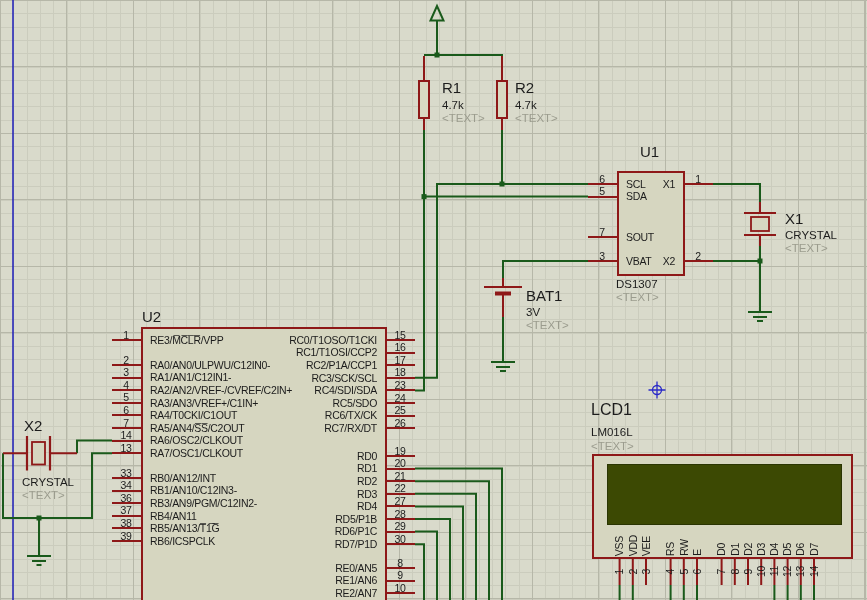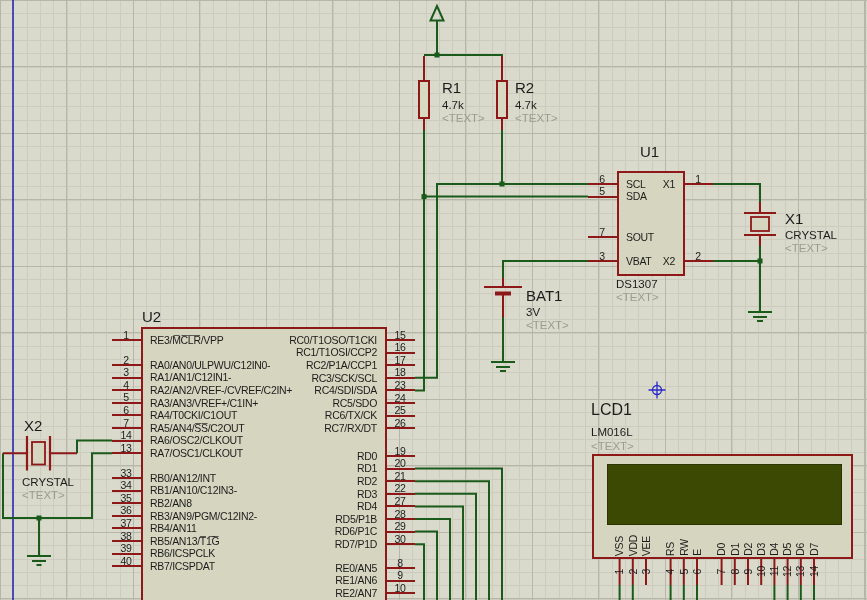--- a/index.html
+++ b/index.html
@@ -255,47 +255,37 @@
       <span class="pinnum">33</span>
       <span class="pinlabel">RB0/AN12/INT</span>
     </div>
       <div class="pinrow">
       <span class="stub"></span>
       <span class="pinnum">34</span>
       <span class="pinlabel">RB1/AN10/C12IN3-</span>
     </div>
       <div class="pinrow">
       <span class="stub"></span>
-      <span class="pinnum">35</span>
-      <span class="pinlabel">RB2/AN8</span>
-    </div>
-      <div class="pinrow">
-      <span class="stub"></span>
       <span class="pinnum">36</span>
       <span class="pinlabel">RB3/AN9/PGM/C12IN2-</span>
     </div>
       <div class="pinrow">
       <span class="stub"></span>
       <span class="pinnum">37</span>
       <span class="pinlabel">RB4/AN11</span>
     </div>
       <div class="pinrow">
       <span class="stub"></span>
       <span class="pinnum">38</span>
       <span class="pinlabel">RB5/AN13/T̅1̅G̅</span>
     </div>
       <div class="pinrow">
       <span class="stub"></span>
       <span class="pinnum">39</span>
       <span class="pinlabel">RB6/ICSPCLK</span>
-    </div>
-      <div class="pinrow">
-      <span class="stub"></span>
-      <span class="pinnum">40</span>
-      <span class="pinlabel">RB7/ICSPDAT</span>
     </div>
     </div>
   <div class="pingroup" style="left:150px;top:333.7px;width:265px;">
 
   <div class="pinrow r">
       <span class="stub"></span>
       <span class="pinnum">15</span>
       <span class="pinlabel">RC0/T1OSO/T1CKI</span>
     </div>
       <div class="pinrow r">

